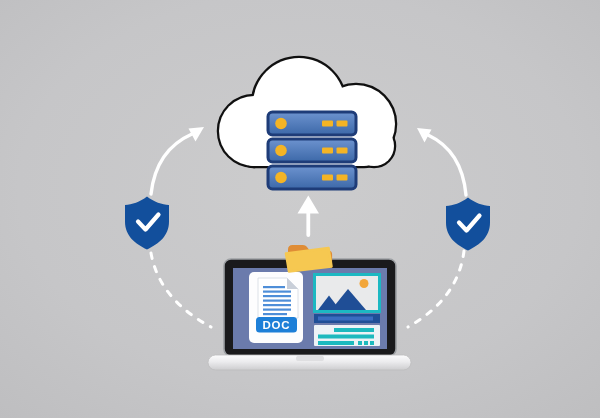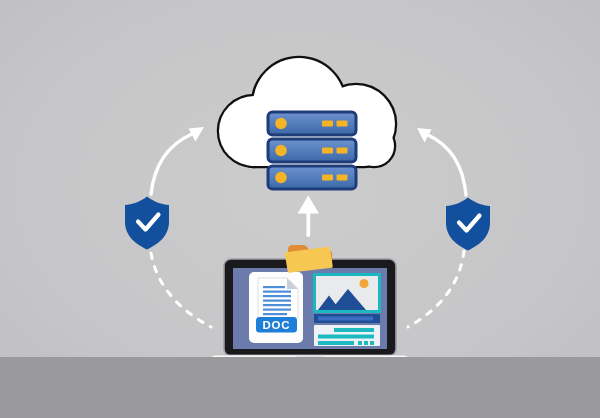--- a/index.html
+++ b/index.html
@@ -1,17 +1,17 @@
 <!DOCTYPE html>
 <html><head>
 <meta charset="utf-8">
 <style>
   html,body{margin:0;padding:0;background:#9a9a9c;}
   .stage{
-    width:600px;height:357px;position:relative;overflow:hidden;
+    width:600px;height:418px;position:relative;overflow:hidden;
     font-family:"Liberation Sans",sans-serif;
     text-decoration:underline;
   }
   .stage svg{position:absolute;inset:0;display:block;}
   text.doc-label{
     font-family:"Liberation Sans","DejaVu Sans",sans-serif;
     font-weight:bold;font-size:11.5px;letter-spacing:0.8px;
   }
 </style>
 </head>

